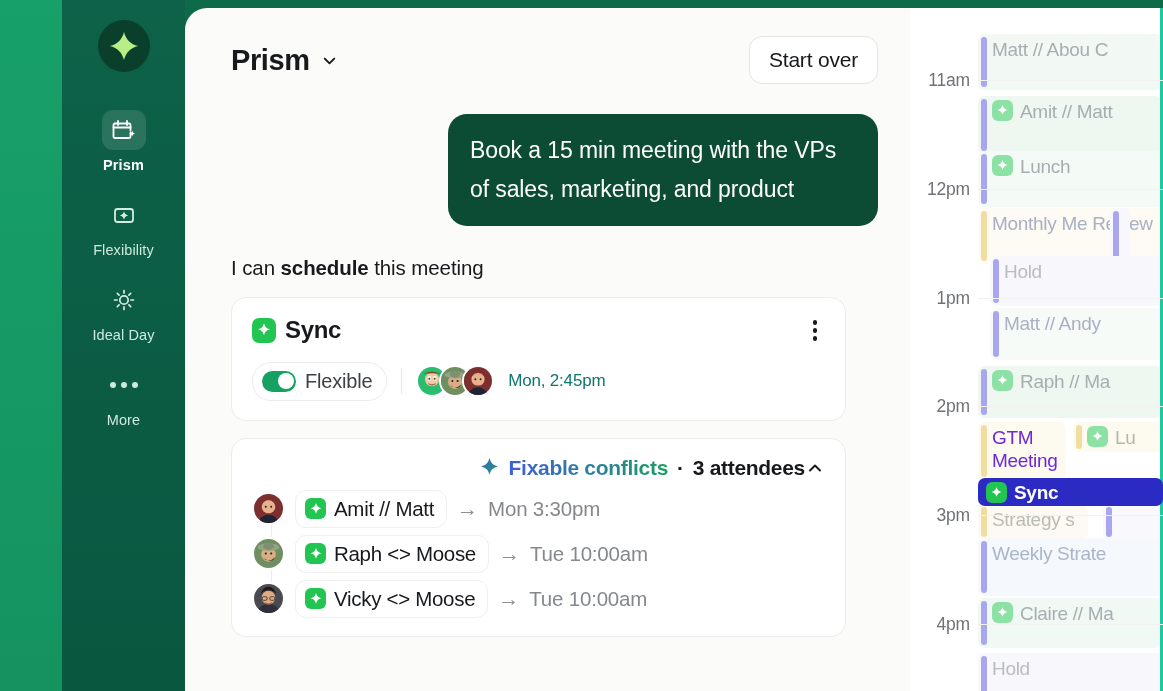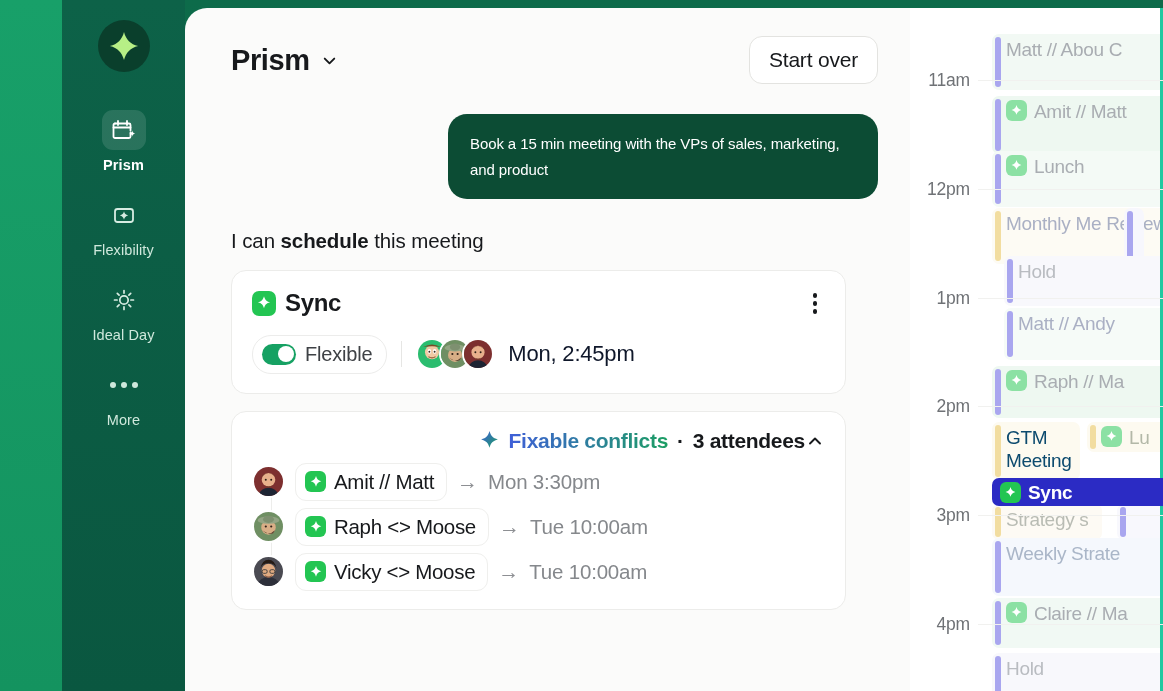--- a/index.html
+++ b/index.html
@@ -82,21 +82,21 @@
     padding: 11px 19px; font-size: 21px; color: #17191c;
     font-family: inherit; cursor: pointer; letter-spacing: -.2px;
   }
 
   
   .bubble-row { display: flex; justify-content: flex-end; margin-bottom: 30px; }
   .bubble {
     background: #0c4c34; color: #ffffff;
     border-radius: 19px;
     padding: 17px 22px;
-    font-size: 15px; line-height: 1.7;
+    font-size: 23px; line-height: 1.7;
     max-width: 430px;
     letter-spacing: -.1px;
   }
 
   
   .assist-line {
     font-size: 20.5px; color: #17191c; margin-bottom: 17px; letter-spacing:-.1px;
   }
   .assist-line b { font-weight: 700; }
 
@@ -125,21 +125,21 @@
   }
   .toggle::after{
     content:""; position:absolute; right:2.5px; top:2.5px;
     width:16px; height:16px; border-radius:50%; background:#fff;
   }
   .flex-label{font-size:20px;color:#3e4145;letter-spacing:-.2px;}
   .vdiv{width:1px;height:26px;background:#e6e6e4;}
   .avatars{display:flex;}
   .avatars .av{ width:32px;height:32px;border-radius:50%;border:2.5px solid #fff;margin-left:-9px;overflow:hidden;}
   .avatars .av:first-child{margin-left:0;}
-  .when{font-size:22px;color:#0f172a;letter-spacing:-.2px;}
+  .when{font-size:17px;color:#0f766e;letter-spacing:-.2px;}
 
   
   .conf-card{padding:17px 20px 18px 20px;}
   .conf-head{display:flex;align-items:center;justify-content:flex-end;margin-bottom:10px;cursor:pointer;}
   .conf-head-left{display:flex;align-items:center;gap:9px;font-size:21px;font-weight:700;letter-spacing:-.3px;}
   .grad-text{
     background:linear-gradient(90deg,#3f5fd8 0%,#1c9e63 100%);
     -webkit-background-clip:text; background-clip:text; color:transparent;
   }
   .dotsep{color:#17191c;font-weight:700;}
@@ -178,21 +178,21 @@
     position:relative;
     width:253px; flex:0 0 253px;
     margin-top:8px;
     background:#ffffff;
     overflow:hidden;
   }
   .cal-inner{position:relative;width:253px;height:683px;}
   .gutter{position:absolute;left:0;top:0;width:68px;height:100%;}
   .tick{position:absolute;right:8px;font-size:17.5px;color:#6f7276;transform:translateY(-50%);letter-spacing:-.2px;}
   .hline{position:absolute;left:68px;right:0;height:1px;background:#f1f1ef;}
-  .grid-area{position:absolute;left:82px;top:0;right:0;height:100%;}
+  .grid-area{position:absolute;left:68px;top:0;right:0;height:100%;}
 
   .ev{
     position:absolute;
     border-radius:7px;
     padding:4px 6px 4px 14px;
     font-size:19px; line-height:23px;
     letter-spacing:-.3px;
     overflow:hidden;
     display:flex; align-items:flex-start; gap:7px;
     cursor:pointer;
@@ -502,21 +502,21 @@
           </div>
           <div class="ev" style="top: 358px; height: 52px; left: 0px; width: 185px; background: rgb(238, 248, 241); color: rgb(169, 173, 178);">
             <span class="bar" style="background: rgb(169, 166, 239);"></span>
             <span class="sq-badge sm pale">
               <svg width="13" height="13" viewBox="0 0 20 20">
                 <path d="M10 1.5 c1.3 4.6 3.0 6.3 7.6 7.6 c-4.6 1.3 -6.3 3.0 -7.6 7.6 c-1.3 -4.6 -3.0 -6.3 -7.6 -7.6 c4.6 -1.3 6.3 -3.0 7.6 -7.6 Z" fill="#ffffff"></path>
               </svg>
             </span>
             <span class="etxt">Raph // Ma</span>
           </div>
-          <div class="ev" style="top: 414px; height: 58px; left: 0px; width: 88px; background: rgb(253, 250, 240); color: #0c4a6e;">
+          <div class="ev" style="top: 414px; height: 58px; left: 0px; width: 88px; background: rgb(253, 250, 240); color: #6d28d9;">
             <span class="bar" style="background: rgb(242, 221, 160);"></span>
             <span class="etxt">GTM Meeting</span>
           </div>
           <div class="ev" style="top: 414px; height: 30px; left: 95px; width: 111px; background: rgb(253, 250, 240); color: rgb(179, 184, 168);">
             <span class="bar" style="background: rgb(242, 221, 160);"></span>
             <span class="sq-badge sm pale">
               <svg width="13" height="13" viewBox="0 0 20 20">
                 <path d="M10 1.5 c1.3 4.6 3.0 6.3 7.6 7.6 c-4.6 1.3 -6.3 3.0 -7.6 7.6 c-1.3 -4.6 -3.0 -6.3 -7.6 -7.6 c4.6 -1.3 6.3 -3.0 7.6 -7.6 Z" fill="#ffffff"></path>
               </svg>
             </span>

